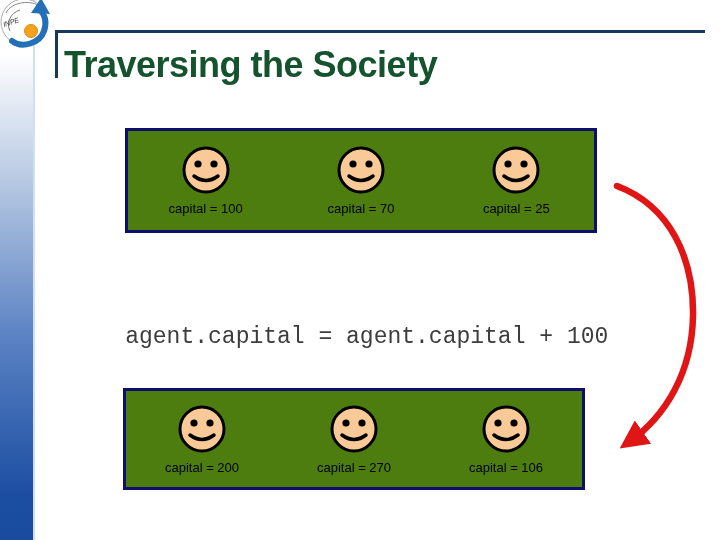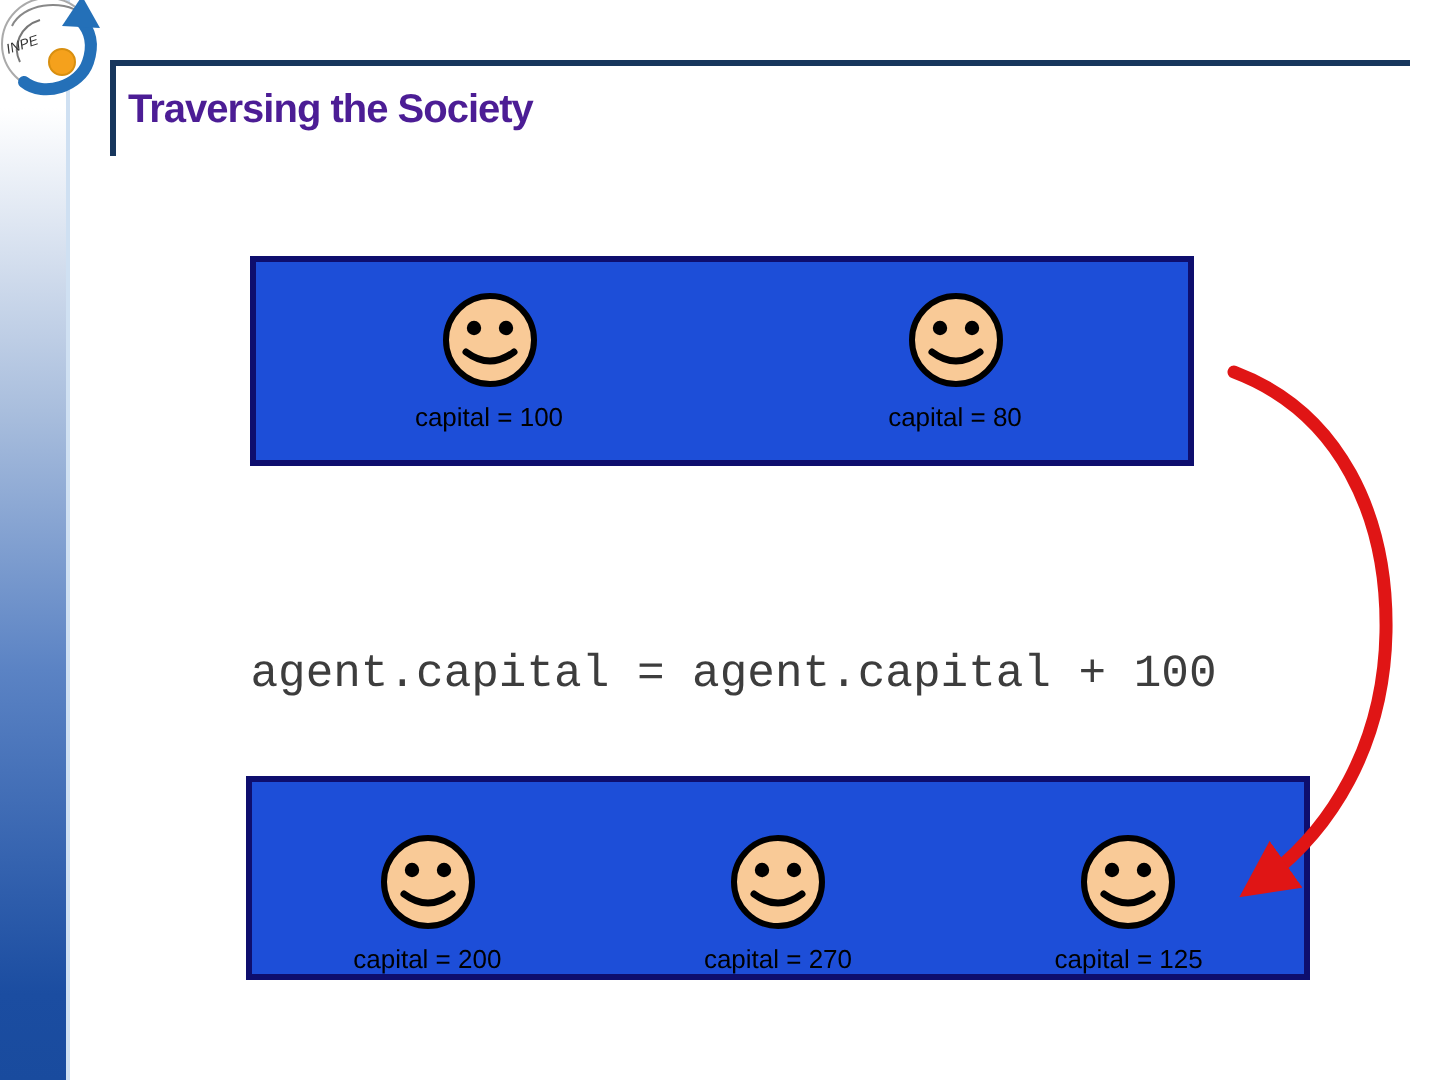--- a/index.html
+++ b/index.html
@@ -13,29 +13,29 @@
     background:linear-gradient(to bottom,#ffffff 0%,#ffffff 10%,#a9bedd 38%,#5b83c4 62%,#1b4da1 92%,#194b9e 100%);
     border-right:2px solid #cfe0f2;
   }
   
   .logo{position:absolute;left:-2px;top:-3px;width:54px;height:54px;}
   
   .header-rule{position:absolute;left:55px;top:30px;width:650px;border-top:3px solid #17365d;}
   .header-vline{position:absolute;left:55px;top:30px;height:48px;border-left:3px solid #17365d;}
   .slide-title{
     position:absolute;left:64px;top:44px;
-    font-size:20px;font-weight:bold;color:#4c1d95;letter-spacing:-0.5px;
+    font-size:36px;font-weight:bold;color:#14532d;letter-spacing:-0.5px;
   }
   
   .agent-box{
-    position:absolute;background:#1d4ed8;border:3px solid #0e0e6e;
+    position:absolute;background:#4d7c0f;border:3px solid #0e0e6e;
     box-sizing:border-box;display:flex;align-items:center;
   }
   .box-top{left:125px;top:128px;width:472px;height:105px;}
-  .box-bottom{left:123px;top:388px;width:532px;height:102px;align-items:flex-end;}
+  .box-bottom{left:123px;top:388px;width:462px;height:102px;}
   .agent{flex:1;display:flex;flex-direction:column;align-items:center;gap:6px;}
   .agent-label{font-size:13px;color:#000000;}
   
   .code-block{
     position:absolute;left:70px;top:272px;
     font-family:"Liberation Mono",monospace;font-size:23px;line-height:26px;
     color:#3d3d3d;white-space:pre;
   }
   .overlay{position:absolute;left:0;top:0;width:720px;height:540px;pointer-events:none;}
 </style>
@@ -70,21 +70,30 @@
     </svg>
     <div class="agent-label">capital = 100</div>
   </div>
   <div class="agent">
     <svg width="50" height="50" viewBox="0 0 50 50">
       <circle cx="25" cy="25" r="22" fill="#f9ca97" stroke="#000000" stroke-width="3"></circle>
       <circle cx="17" cy="19" r="3.6" fill="#000000"></circle>
       <circle cx="33" cy="19" r="3.6" fill="#000000"></circle>
       <path d="M 13 31 Q 25 40 37 31" stroke="#000000" stroke-width="3.5" fill="none" stroke-linecap="round"></path>
     </svg>
-    <div class="agent-label">capital = 80</div>
+    <div class="agent-label">capital = 70</div>
+  </div>
+  <div class="agent">
+    <svg width="50" height="50" viewBox="0 0 50 50">
+      <circle cx="25" cy="25" r="22" fill="#f9ca97" stroke="#000000" stroke-width="3"></circle>
+      <circle cx="17" cy="19" r="3.6" fill="#000000"></circle>
+      <circle cx="33" cy="19" r="3.6" fill="#000000"></circle>
+      <path d="M 13 31 Q 25 40 37 31" stroke="#000000" stroke-width="3.5" fill="none" stroke-linecap="round"></path>
+    </svg>
+    <div class="agent-label">capital = 25</div>
   </div>
 </div>
 
 <div class="code-block">
   <div>    agent.capital = agent.capital + 100</div>
 </div>
 
 <div class="agent-box box-bottom">
   <div class="agent">
     <svg width="50" height="50" viewBox="0 0 50 50">
@@ -104,21 +113,21 @@
     </svg>
     <div class="agent-label">capital = 270</div>
   </div>
   <div class="agent">
     <svg width="50" height="50" viewBox="0 0 50 50">
       <circle cx="25" cy="25" r="22" fill="#f9ca97" stroke="#000000" stroke-width="3"></circle>
       <circle cx="17" cy="19" r="3.6" fill="#000000"></circle>
       <circle cx="33" cy="19" r="3.6" fill="#000000"></circle>
       <path d="M 13 31 Q 25 40 37 31" stroke="#000000" stroke-width="3.5" fill="none" stroke-linecap="round"></path>
     </svg>
-    <div class="agent-label">capital = 125</div>
+    <div class="agent-label">capital = 106</div>
   </div>
 </div>
 
 <svg class="overlay" viewBox="0 0 720 540">
   <defs>
     <marker id="arrowhead" viewBox="0 0 10 10" refX="6" refY="5" markerWidth="4.4" markerHeight="4.4" orient="auto">
       <path d="M0,0 L10,5 L0,10 Z" fill="#e01515"></path>
     </marker>
   </defs>
   <path d="M 617 186 C 670 206, 694 258, 693 316 C 692 372, 666 416, 629 442" stroke="#e01515" stroke-width="6.5" fill="none" stroke-linecap="round" marker-end="url(#arrowhead)"></path>

